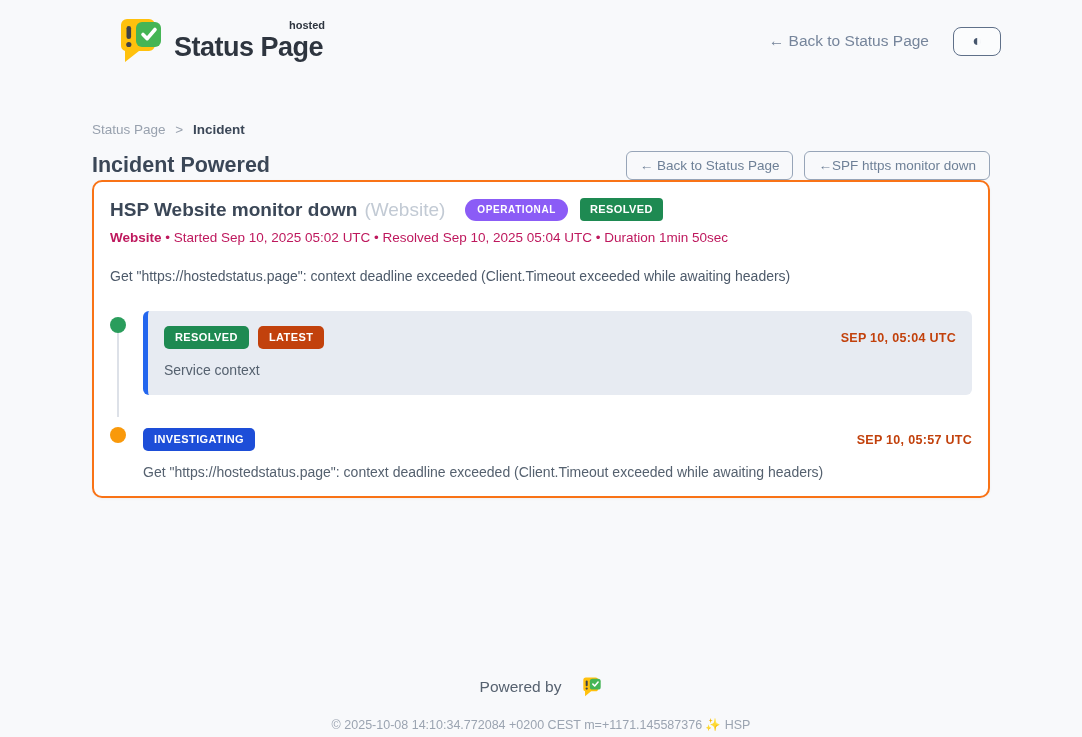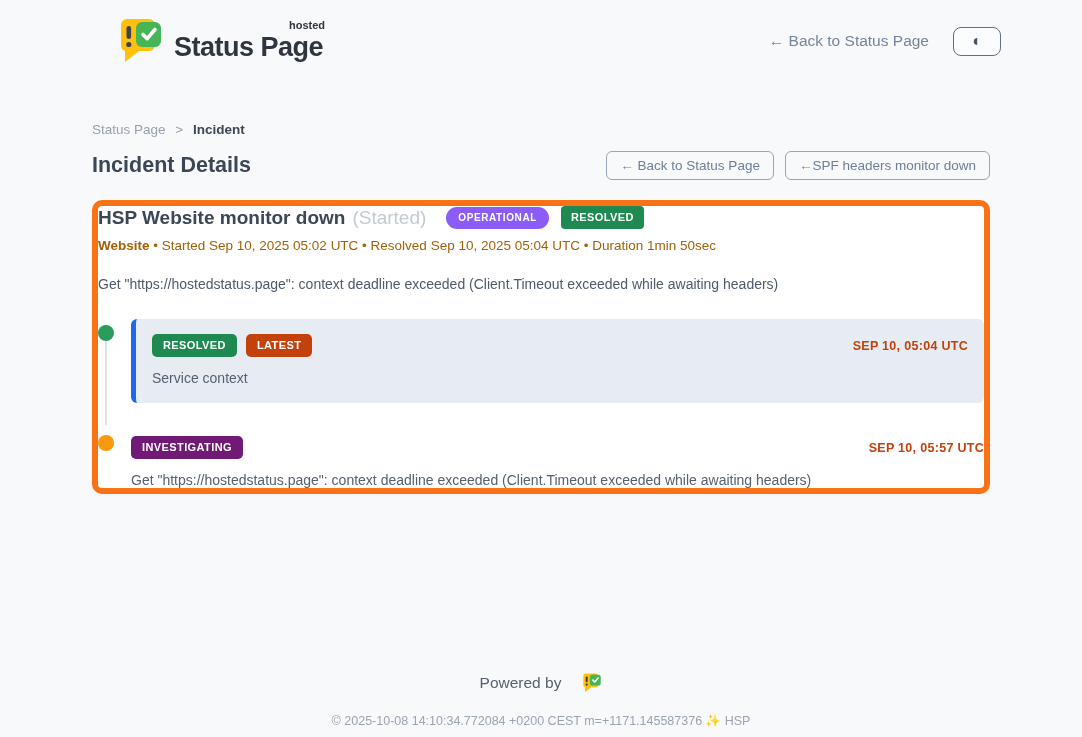--- a/index.html
+++ b/index.html
@@ -47,36 +47,36 @@
   .page-title { font-size:21.5px; font-weight:700; color:#3b4757; margin:0; }
   .nav-btns { display:flex; gap:11px; }
   .nav-btn {
     border:1px solid #97a5b8; border-radius:6px; background:transparent;
     color:#6e8097; font-size:13.5px; padding:6px 13px; cursor:pointer;
     font-family:"Liberation Sans", sans-serif; white-space:nowrap;
   }
 
   
   .card {
-    margin-top:20px; background:#ffffff; border:6px solid #f97316;
-    border-radius:10px; padding:0; box-shadow:0 1px 3px rgba(20,30,50,0.04);
+    background:#ffffff; border:2px solid #f97316;
+    border-radius:10px; padding:16px; box-shadow:0 1px 3px rgba(20,30,50,0.04);
   }
   .card-title-row { display:flex; align-items:center; }
   .incident-title { font-size:19px; font-weight:700; color:#3b4757; }
   .incident-component { font-size:19px; font-weight:500; color:#c2cad4; margin-left:7px; }
   .badge {
     display:inline-block; color:#fff; font-weight:700; line-height:1;
     text-transform:uppercase;
   }
   .badge-pill {
     font-size:10px; letter-spacing:.6px; padding:6px 12px; border-radius:999px;
     margin-left:20px;
   }
   .badge-rect { font-size:11px; letter-spacing:.4px; padding:6px 10px; border-radius:4px; margin-left:12px; }
-  .meta { margin-top:9px; font-size:13.5px; color:#a16207; }
+  .meta { margin-top:9px; font-size:13.5px; color:#be185d; }
   .meta .meta-component { font-weight:700; color:#39445
   6; }
   .description { margin-top:23px; font-size:14px; color:#4d5a6a; }
 
   
   .timeline { margin-top:27px; position:relative; }
   .timeline-line {
     position:absolute; left:7px; top:20px; width:2px; background:#dde1e8;
   }
   .t-entry { position:relative; padding-left:33px; }
@@ -137,31 +137,31 @@
 
 <div class="container">
 
   <div class="breadcrumb">
     <span class="crumb-root">Status Page</span>
     <span class="sep">&gt;</span>
     <span class="crumb-current">Incident</span>
   </div>
 
   <div class="heading-row">
-    <h1 class="page-title">Incident Details</h1>
+    <h1 class="page-title">Incident Powered</h1>
     <div class="nav-btns">
       <button class="nav-btn">← Back to Status Page</button>
-      <button class="nav-btn">←SPF headers monitor down</button>
+      <button class="nav-btn">←SPF https monitor down</button>
     </div>
   </div>
 
   <div class="card">
     <div class="card-title-row">
       <span class="incident-title">HSP Website monitor down</span>
-      <span class="incident-component">(Started)</span>
+      <span class="incident-component">(Website)</span>
       <span class="badge badge-pill" style="background:#8b5cf6;">OPERATIONAL</span>
       <span class="badge badge-rect" style="background:#1e8a52;">RESOLVED</span>
     </div>
 
     <div class="meta">
       <span class="meta-component">Website</span><span> • Started Sep 10, 2025 05:02 UTC • Resolved Sep 10, 2025 05:04 UTC • Duration 1min 50sec</span>
     </div>
 
     <div class="description">Get "https://hostedstatus.page": context deadline exceeded (Client.Timeout exceeded while awaiting headers)</div>
 
@@ -176,21 +176,21 @@
             <span class="t-badge" style="background:#c2410c;">LATEST</span>
             <span class="t-time">SEP 10, 05:04 UTC</span>
           </div>
           <div class="t-msg">Service context</div>
         </div>
       </div>
 
       <div class="t-entry t-plain">
         <div class="t-dot" style="background:#f9990b; top:2px;"></div>
         <div class="t-head">
-          <span class="t-badge" style="background:#701a75;">INVESTIGATING</span>
+          <span class="t-badge" style="background:#1d4ed8;">INVESTIGATING</span>
           <span class="t-time">SEP 10, 05:57 UTC</span>
         </div>
         <div class="t-msg">Get "https://hostedstatus.page": context deadline exceeded (Client.Timeout exceeded while awaiting headers)</div>
       </div>
     </div>
   </div>
 
   <div class="footer">
     <div class="powered">
       <span>Powered by</span>

